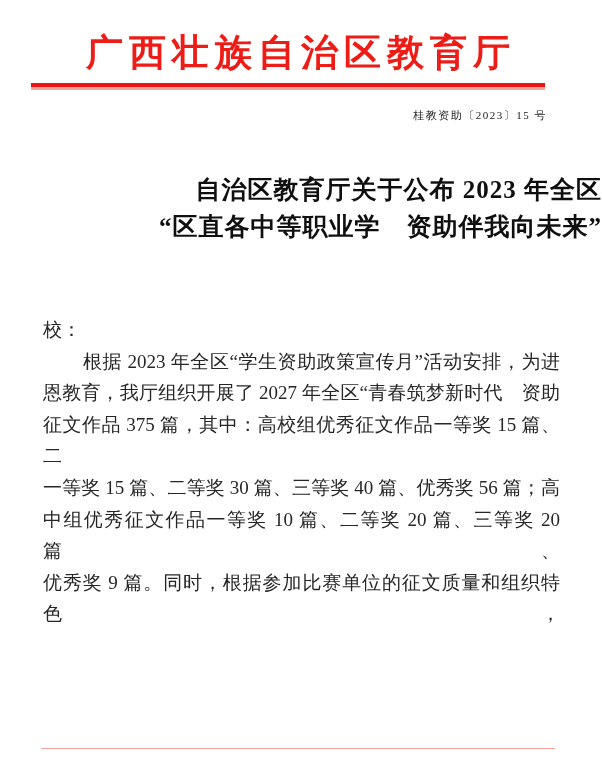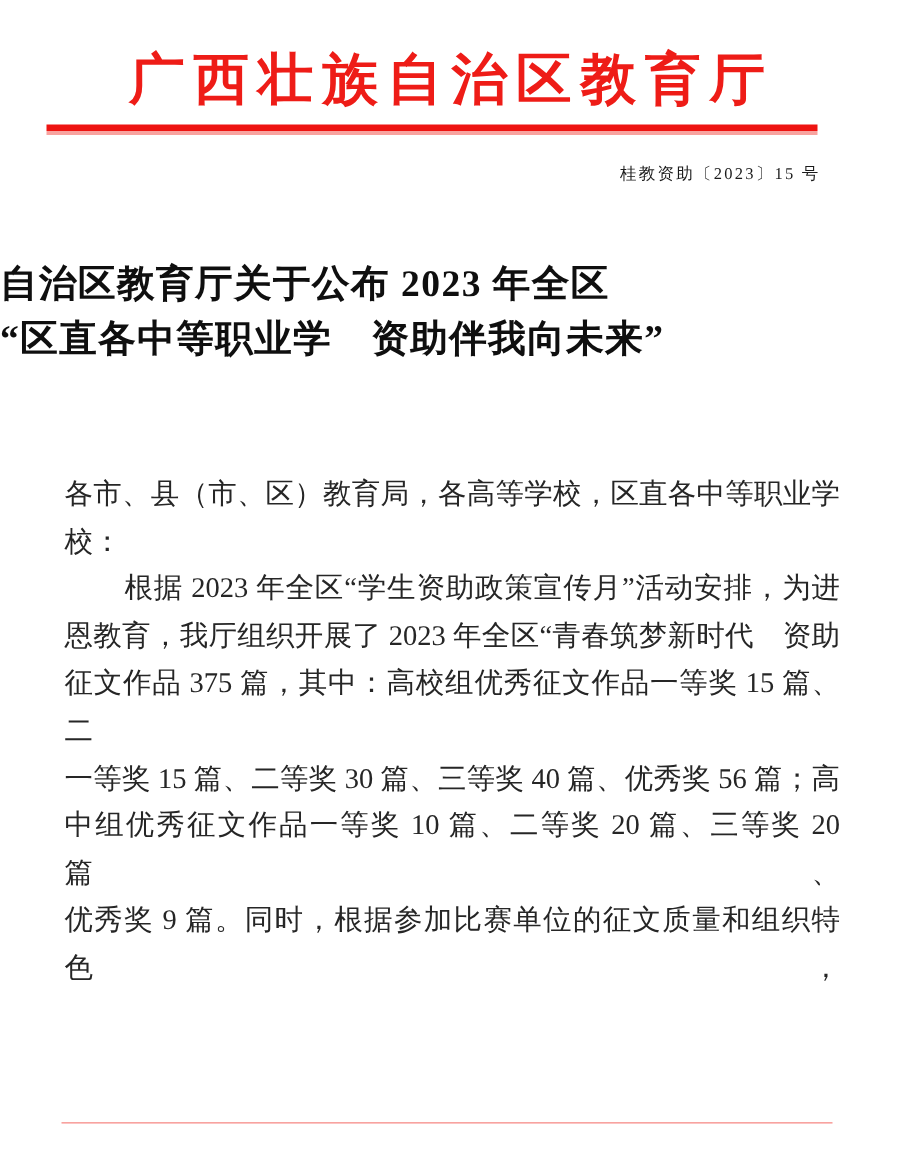--- a/index.html
+++ b/index.html
@@ -33,21 +33,21 @@
     position: absolute;
     top: 108px; right: 55px;
     font-size: 11px;
     letter-spacing: 1.5px;
     color: #1a1a1a;
     white-space: nowrap;
   }
   .notice-title {
     position: absolute;
     top: 171px; left: 0; right: 0;
-    text-align: left;
+    text-align: right;
     color: var(--title-text, #0f0f0f);
     font-size: 25px;
     font-weight: bold;
     line-height: 37px;
     letter-spacing: 1px;
   }
   .notice-title .t-line { white-space: nowrap; }
   .body-block {
     position: absolute;
     top: 314px; left: 43px;
@@ -85,24 +85,23 @@
   <div class="header-rule"></div>
 
   <div class="doc-number">桂教资助〔2023〕15 号</div>
 
   <div class="notice-title">
     <div class="t-line">自治区教育厅关于公布 2023 年全区</div>
     <div class="t-line">“区直各中等职业学　资助伴我向未来”</div>
   </div>
 
   <div class="body-block">
-    <div class="body-line fill">各市、县（市、区）教育局，各高等学校，区直各中等职业学</div>
     <div class="body-line">校：</div>
     <div class="body-line fill indent">根据 2023 年全区“学生资助政策宣传月”活动安排，为进</div>
-    <div class="body-line fill">恩教育，我厅组织开展了 2023 年全区“青春筑梦新时代　资助</div>
+    <div class="body-line fill">恩教育，我厅组织开展了 2027 年全区“青春筑梦新时代　资助</div>
     <div class="body-line fill">征文作品 375 篇，其中：高校组优秀征文作品一等奖 15 篇、二</div>
     <div class="body-line fill">一等奖 15 篇、二等奖 30 篇、三等奖 40 篇、优秀奖 56 篇；高</div>
     <div class="body-line fill">中组优秀征文作品一等奖 10 篇、二等奖 20 篇、三等奖 20 篇、</div>
     <div class="body-line fill">优秀奖 9 篇。同时，根据参加比赛单位的征文质量和组织特色，</div>
 
   </div>
 
   <div class="footer-rule"></div>
 
 </div>

